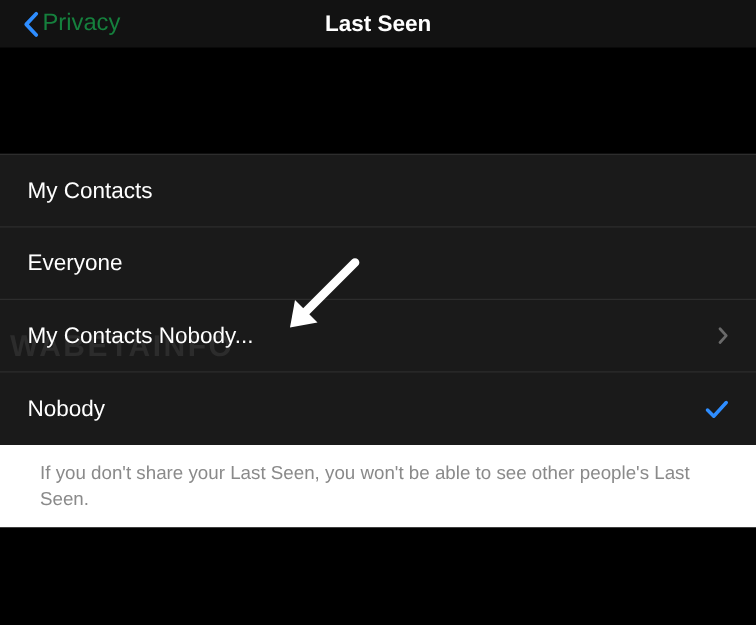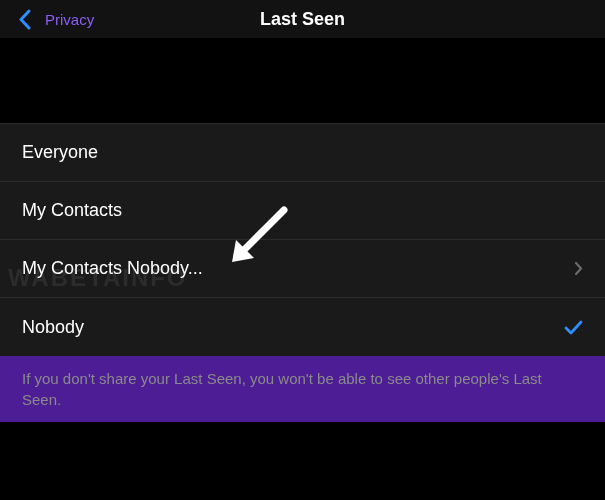--- a/index.html
+++ b/index.html
@@ -20,23 +20,23 @@
       height: 38px;
       background: #121212;
       display: flex;
       align-items: center;
       position: relative;
       padding: 0 18px;
     }
     .back-button {
       display: flex;
       align-items: center;
-      gap: 14px;
-      color: #8b5cf6;
-      font-size: 15px;
+      gap: 3px;
+      color: #15803d;
+      font-size: 19px;
       cursor: pointer;
     }
     .chevron-back {
       width: 13px;
       height: 21px;
     }
     .header-title {
       position: absolute;
       left: 50%;
       transform: translateX(-50%);
@@ -68,25 +68,25 @@
     }
     .chevron-right {
       width: 9px;
       height: 15px;
     }
     .checkmark {
       width: 19px;
       height: 15px;
     }
     .footer-text {
-      padding: 12px 22px;
+      padding: 12px 32px;
       font-size: 15px;
       color: #8a8a8a;
       line-height: 1.4;
-      background: #4c1d95;
+      background: #ffffff;
     }
     .bottom-black {
       background: #000;
       height: 200px;
     }
     .arrow-overlay {
       position: absolute;
       left: 224px;
       top: 200px;
       pointer-events: none;
@@ -121,24 +121,24 @@
   </div>
   <div class="header-title">Last Seen</div>
 </div>
 
 <div class="gap"></div>
 
 <div class="watermark">WABETAINFO</div>
 
 <div class="options">
   <div class="option-row">
-    <span class="option-label">Everyone</span>
+    <span class="option-label">My Contacts</span>
   </div>
   <div class="option-row">
-    <span class="option-label">My Contacts</span>
+    <span class="option-label">Everyone</span>
   </div>
   <div class="option-row">
     <span class="option-label">My Contacts Nobody...</span>
     <svg class="chevron-right" viewBox="0 0 9 15" fill="none">
       <path d="M2 2 L7 7.5 L2 13" stroke="#6a6a6a" stroke-width="2.2" stroke-linecap="round" stroke-linejoin="round"></path>
     </svg>
   </div>
   <div class="option-row">
     <span class="option-label">Nobody</span>
     <svg class="checkmark" viewBox="0 0 19 15" fill="none">

